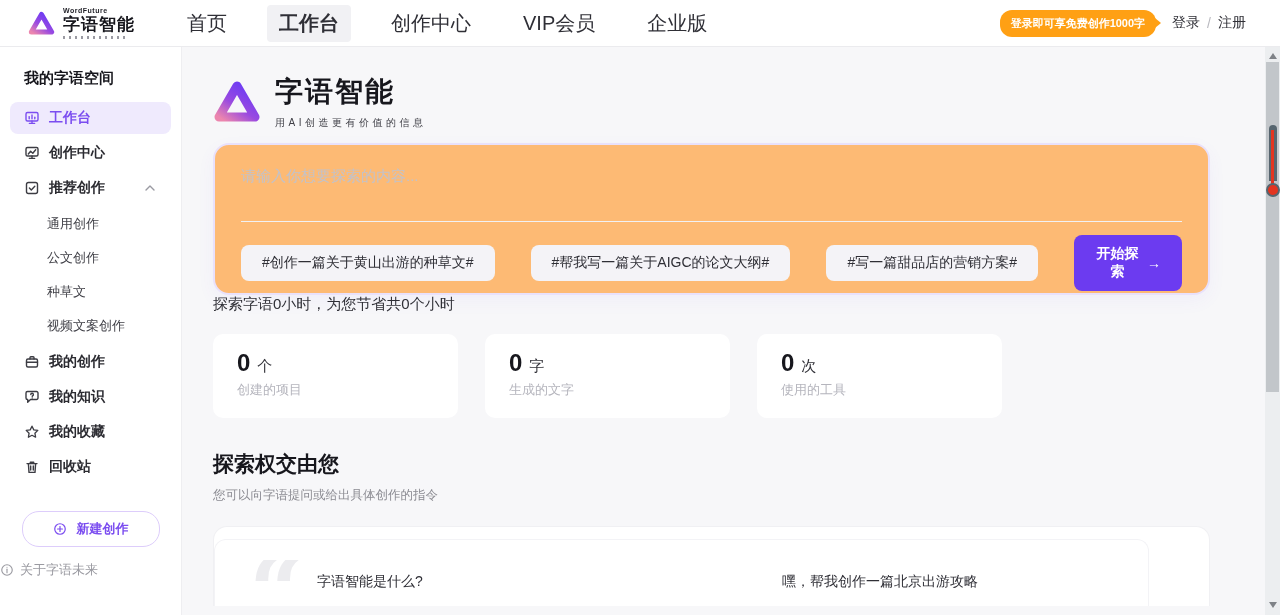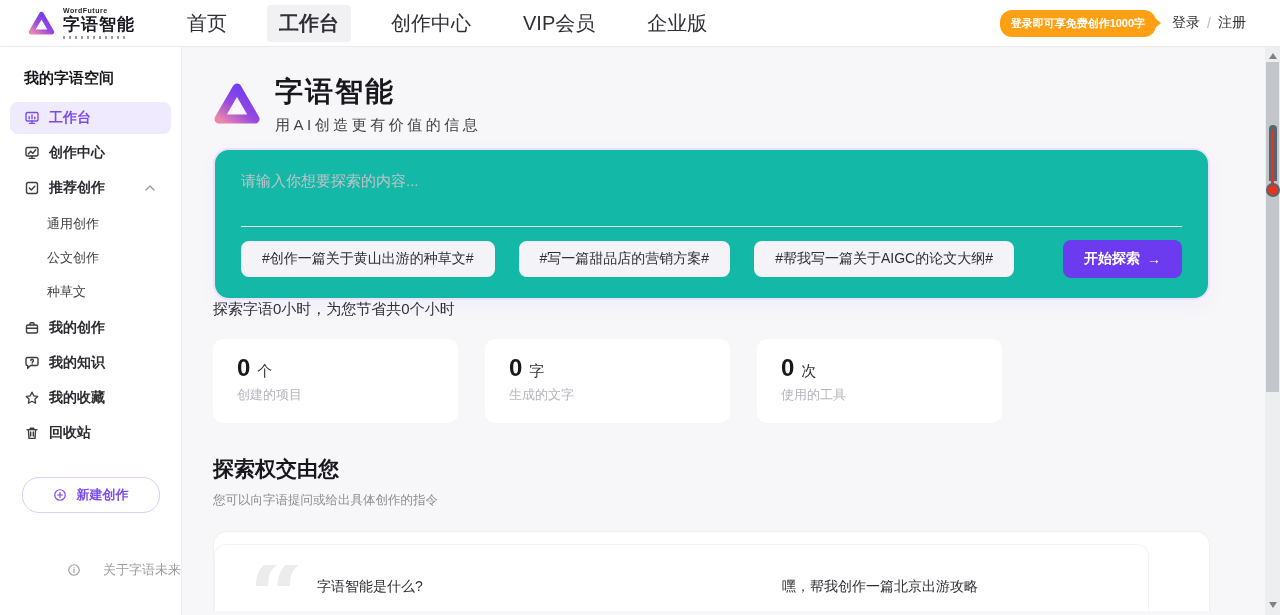--- a/index.html
+++ b/index.html
@@ -34,37 +34,37 @@
   .sb-title { padding-left:24px; font-size:15px; font-weight:700; color:#17171d; margin-bottom:14px; }
   .sb-item { display:flex; align-items:center; gap:9px; margin:3px 10px; padding:7px 0 7px 14px;
     font-size:14px; font-weight:600; color:#2b2b31; border-radius:8px; cursor:pointer; }
   .sb-item.active { background:#efeafd; color:#7b4df0; }
   .sb-item svg { flex-shrink:0; }
   .sb-chev { margin-left:auto; margin-right:16px; display:flex; }
   .sb-sub { padding:8px 0 8px 47px; font-size:13px; color:#3f3f46; cursor:pointer; }
   .sb-new { margin:28px auto 0; display:flex; width:138px; justify-content:center; align-items:center; gap:10px;
     border:1px solid #ddcdfb; border-radius:17px; padding:8px 0; color:#7b4df0; font-size:13px; font-weight:700;
     background:#fff; cursor:pointer; }
-  .sb-about { position:absolute; bottom:36px; left:0; right:0; display:flex; justify-content:flex-end; align-items:center;
-    gap:22px; color:#9a9aa1; font-size:13px; cursor:pointer;padding-left:32px; }
+  .sb-about { position:absolute; bottom:36px; left:0; right:0; display:flex; justify-content:flex-start; align-items:center;
+    gap:6px; color:#9a9aa1; font-size:13px; cursor:pointer; }
 
   
   .main { flex:1; background:#f7f7f9; padding:26px 0 0 31px; overflow:hidden; }
   .main-inner { width:997px; }
   .hero { display:flex; align-items:center; gap:14px; }
   .hero-texts { display:flex; flex-direction:column; }
   .hero-cn { font-size:28px; font-weight:800; color:#17171d; letter-spacing:2px; }
-  .hero-tag { font-size:15px; letter-spacing:3.5px; color:#3f3f46; margin-top:5px; }
-
-  .search-card { margin-top:13px; background:#14b8a6; border:2px solid #e9e1fb; border-radius:16px;
+  .hero-tag { font-size:10px; letter-spacing:3.5px; color:#3f3f46; margin-top:5px; }
+
+  .search-card { margin-top:13px; background:#fdba74; border:2px solid #e9e1fb; border-radius:16px;
     padding:22px 26px 18px; height:152px; box-shadow:0 6px 18px rgba(120,80,240,.05); }
   .search-input { width:100%; height:50px; border:none; outline:none; resize:none; background:transparent;
     font-family:inherit; font-size:15px; color:#333; }
   .search-input::placeholder { color:#c2c2ca; }
-  .search-bottom { border-top:1px solid #f1f1f3; padding-top:13px; display:flex; align-items:center; gap:24px; }
+  .search-bottom { border-top:1px solid #f1f1f3; padding-top:13px; display:flex; align-items:center; gap:36px; }
   .chip { background:#f4f3f7; border-radius:8px; padding:9px 21px; font-size:14px; color:#2f2f36;
     white-space:nowrap; cursor:pointer; }
   .cta-btn { margin-left:auto; background:#6c3bf0; color:#fff; border:none; border-radius:8px;
     padding:10px 21px; font-size:14px; font-weight:600; display:flex; align-items:center; gap:7px;
     cursor:pointer; font-family:inherit; }
 
   .stats-summary { font-size:15px; color:#2f2f36; }
   .stat-cards { display:flex; gap:27px; margin-top:20px; }
   .stat-card { width:245px; height:84px; background:#fff; border-radius:10px; padding:15px 24px; }
   .stat-line { display:flex; align-items:baseline; gap:7px; }
@@ -182,20 +182,21 @@
       <span class="sb-chev">
         <svg width="10" height="6" viewBox="0 0 10 6" fill="none" stroke="#9a9aa2" stroke-width="1.4" stroke-linecap="round" stroke-linejoin="round">
             <polyline points="1,5 5,1 9,5"></polyline>
           </svg>
       </span>
     </div>
 
     <div class="sb-sub">通用创作</div>
     <div class="sb-sub">公文创作</div>
     <div class="sb-sub">种草文</div>
+    <div class="sb-sub">视频文案创作</div>
 
     <div class="sb-item">
       <span style="display:flex">
         <svg width="16" height="16" viewBox="0 0 16 16" fill="none" stroke="#3c3c43" stroke-width="1.4" stroke-linecap="round" stroke-linejoin="round">
           <rect x="2.5" y="5" width="11" height="8" rx="1.5"></rect>
             <path d="M6 5 V3.6 a0.8 0.8 0 0 1 .8 -.8 h2.4 a0.8 0.8 0 0 1 .8 .8 V5"></path>
             <line x1="2.5" y1="8.2" x2="13.5" y2="8.2"></line>
         </svg>
       </span>
       <span>我的创作</span>
@@ -269,22 +270,22 @@
         <span class="hero-texts">
           <span class="hero-cn">字语智能</span>
           <span class="hero-tag">用AI创造更有价值的信息</span>
         </span>
       </div>
 
       <div class="search-card">
         <textarea class="search-input" placeholder="请输入你想要探索的内容..." style=""></textarea>
         <div class="search-bottom">
           <span class="chip">#创作一篇关于黄山出游的种草文#</span>
+          <span class="chip">#帮我写一篇关于AIGC的论文大纲#</span>
           <span class="chip">#写一篇甜品店的营销方案#</span>
-          <span class="chip">#帮我写一篇关于AIGC的论文大纲#</span>
           <button class="cta-btn">
             <span>开始探索</span>
             <span>→</span>
           </button>
         </div>
       </div>
 
       <div class="stats-summary">探索字语0小时，为您节省共0个小时</div>
 
       <div class="stat-cards">

